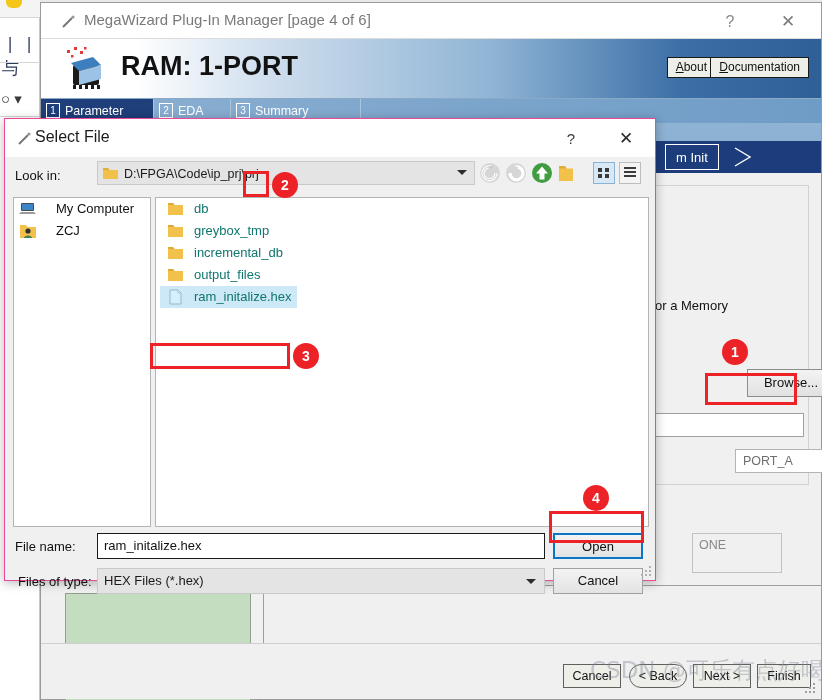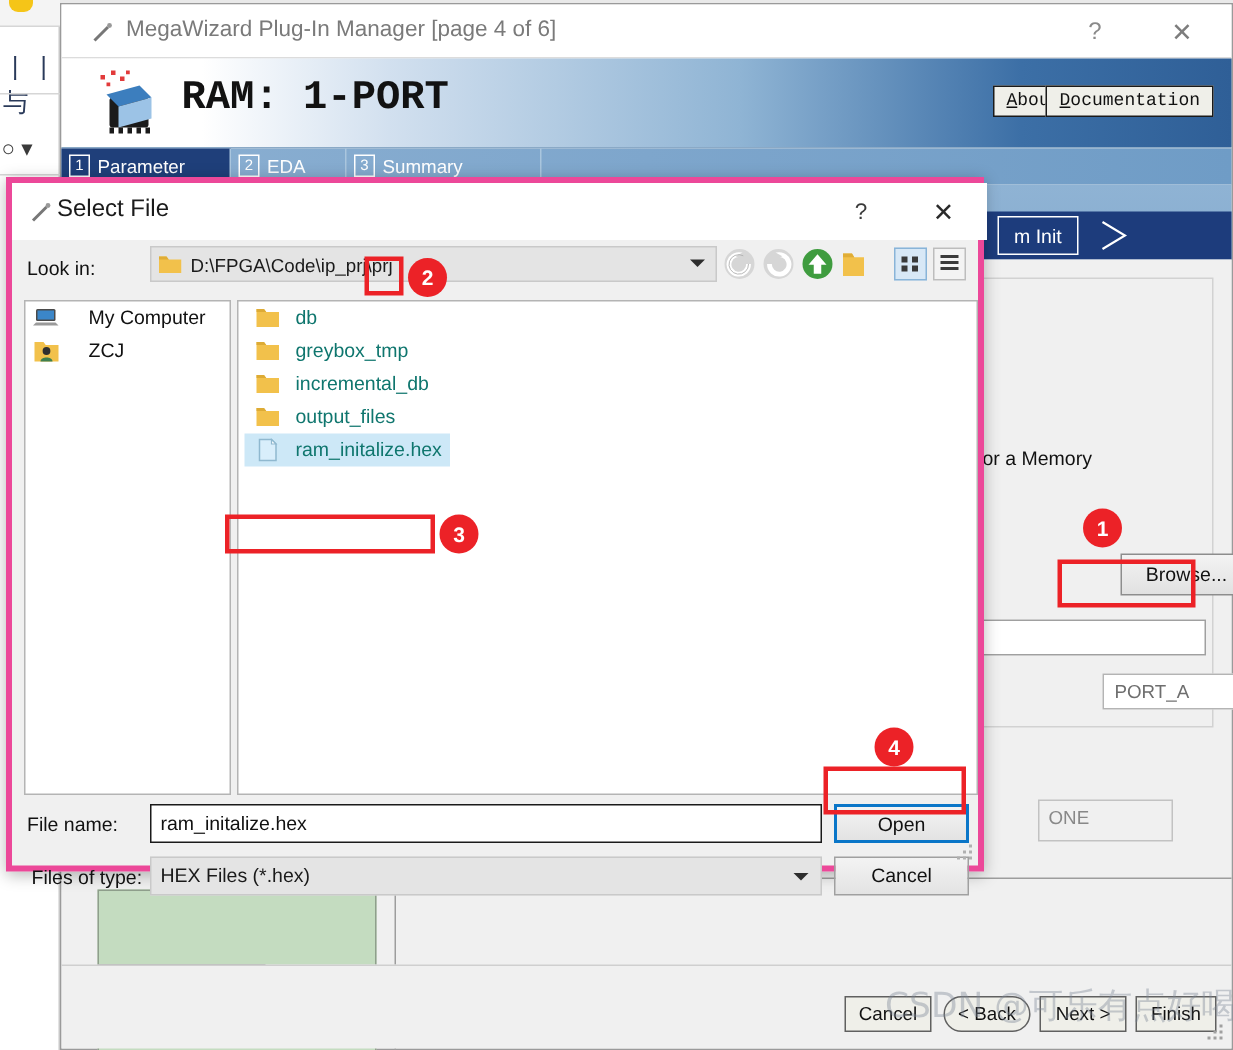--- a/index.html
+++ b/index.html
@@ -75,21 +75,20 @@
   .mw-close-btn {
     position: absolute; right: 10px; top: 6px; width: 46px; height: 26px;
     text-align: center; line-height: 26px; font-size: 17px; color: #7d7d7d;
     cursor: default;
   }
 
   .mw-banner {
     position: absolute; left: 0; top: 36px; width: 780px; height: 60px;
     background: linear-gradient(to right, #ffffff 0%, #ffffff 12%, #d2e0ef 28%, #8fb4d4 58%, #3c6fa6 82%, #2f5f97 100%);
     border-bottom: 1px solid #8aa9c6;
-    font-family: Liberation Mono, monospace;
   }
   .mw-chip-icon {
     position: absolute; left: 18px; top: 6px; width: 52px; height: 50px;
   }
   .mw-banner-title {
     position: absolute; left: 80px; top: 12px;
     font-size: 27px; font-weight: bold; color: #121212;
     letter-spacing: 0px;
   }
   .mw-btn-plain {
@@ -168,21 +167,21 @@
   .mw-combo {
     position: absolute; left: 694px; top: 276px; width: 100px; height: 24px;
     background: #ffffff; border: 1px solid #b4b4b4;
     font-size: 12.5px; color: #6e6e6e; line-height: 22px; padding-left: 7px;
     cursor: default;
   }
   .mw-combo .arrow {
     position: absolute; right: 5px; top: 5px; color: #8d8d8d; font-size: 11px;
   }
   .mw-field2 {
-    position: absolute; left: 651px; top: 360px; width: 90px; height: 28px;
+    position: absolute; left: 651px; top: 360px; width: 90px; height: 40px;
     background: #f0f0f0; border: 1px solid #c2c2c2;
     font-size: 12.5px; color: #888; line-height: 22px; padding-left: 6px;
   }
 
   
   .mw-green {
     position: absolute; left: 24px; top: 420px; width: 186px; height: 110px;
     background: #c4dcc0; border: 1px solid #8f9f8c;
   }
   .mw-restable {
@@ -224,21 +223,21 @@
     position: absolute; right: 4px; bottom: 4px; width: 12px; height: 12px;
   }
   .mw-grip i {
     position: absolute; width: 2px; height: 2px; background: #a0a0a0; display: block;
   }
 
   
   .dlg {
     position: absolute; left: 4px; top: 118px; width: 652px; height: 463px;
     background: #f0f0f0;
-    border: 4px solid #ec4899;
+    border: 1px solid #ec4899;
     box-shadow: 0 2px 10px rgba(0,0,0,0.28);
   }
   .dlg-title {
     position: absolute; left: 0; top: 0; width: 650px; height: 38px;
     background: #ffffff; border-bottom: 1px solid #ffffff;
   }
   .dlg-title-icon {
     position: absolute; left: 12px; top: 13px; font-size: 12px; color: #6d6d6d;
   }
   .dlg-title-text {

